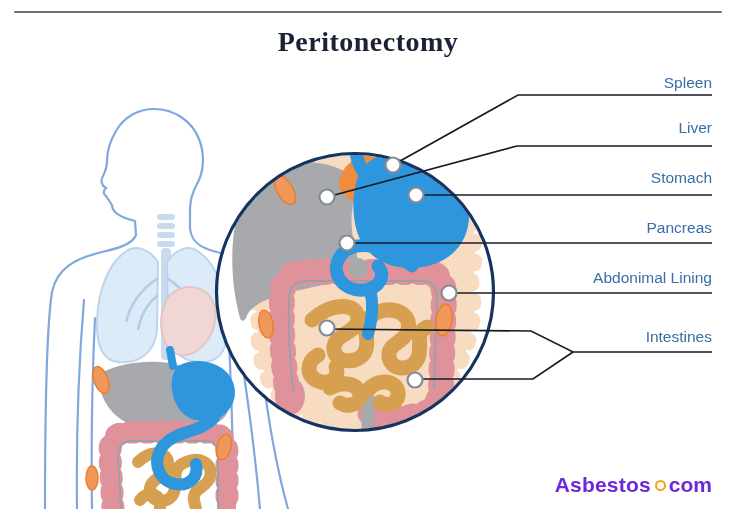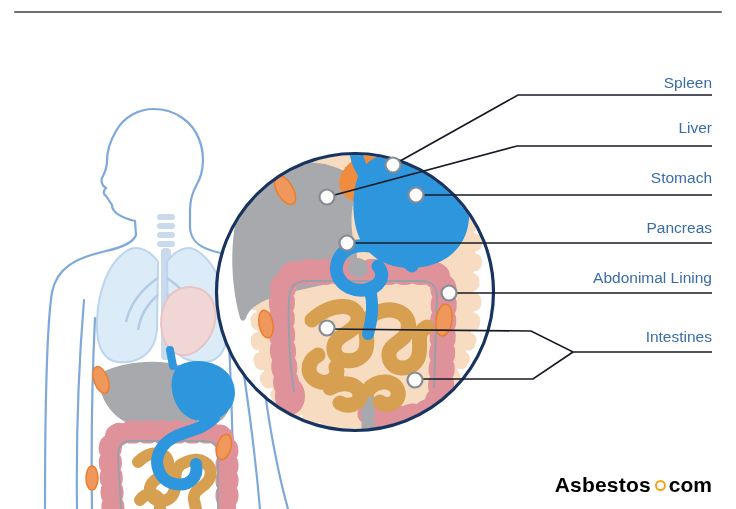--- a/index.html
+++ b/index.html
@@ -16,36 +16,37 @@
     font-family:"Liberation Serif","DejaVu Serif",serif;
     font-size:28px;font-weight:700;color:#1c2235;letter-spacing:.5px;margin:0;
   }
   .diagram-svg{position:absolute;top:0;left:0;}
   .callout-label{
     font-family:"Liberation Sans",sans-serif;
     font-size:15.5px;fill:#3a6da8;
   }
   .logo{
     position:absolute;right:24px;bottom:12px;display:flex;align-items:baseline;
-    font-family:"Liberation Sans",sans-serif;color:#000000;
+    font-family:"Liberation Sans",sans-serif;color:#6d28d9;
   }
   .logo-brand{font-size:21px;font-weight:700;letter-spacing:.2px;}
   .logo-dot{
     width:7px;height:7px;border:2.5px solid #f6a21c;border-radius:50%;
     background:#fff;display:inline-block;margin:0 3px 0 4px;transform:translateY(-1px);
   }
   .logo-tld{font-size:21px;font-weight:700;}
 </style>
 </head>
 <body>
 
 <div class="canvas">
 
   <div class="top-rule"></div>
 
+  <h1 class="page-title">Peritonectomy</h1>
 
   <svg class="diagram-svg" width="736" height="509" viewBox="0 0 736 509">
 
     <defs>
       <clipPath id="magClip">
           <circle cx="355" cy="292" r="137"></circle>
         </clipPath>
     </defs>
 
     <g fill="none" stroke-width="2.2" stroke-linecap="round" stroke="#7fa8dc">

